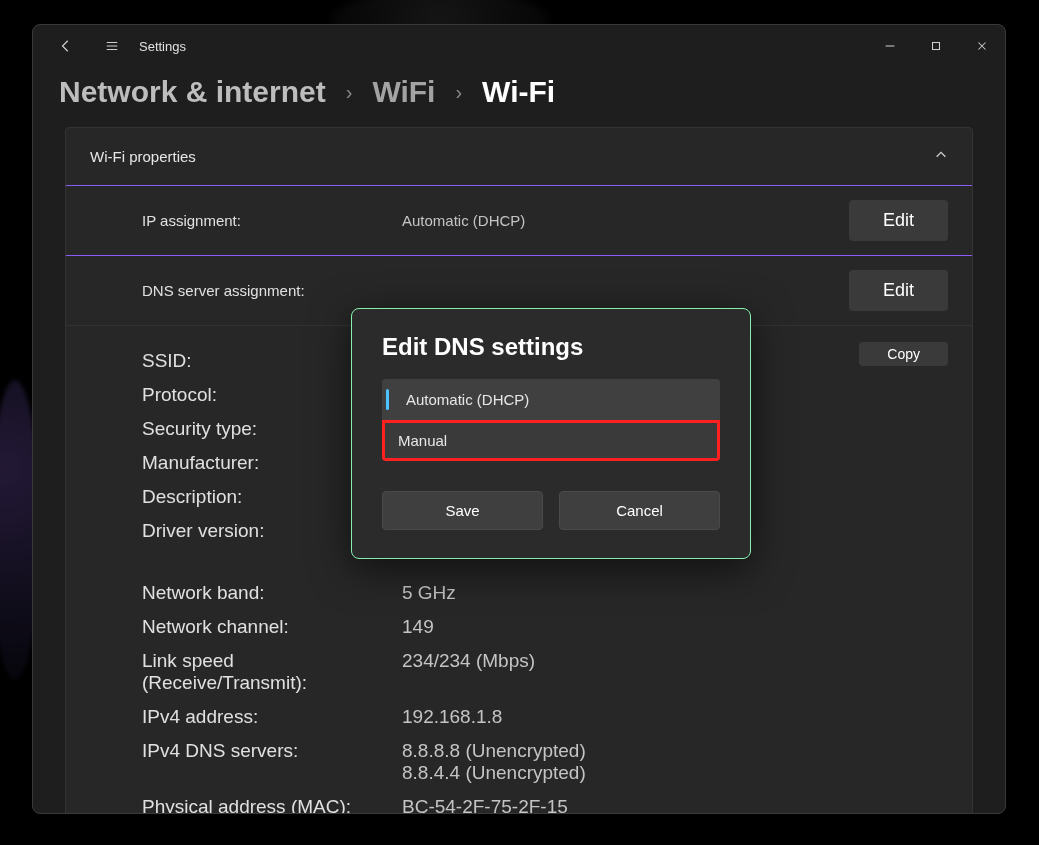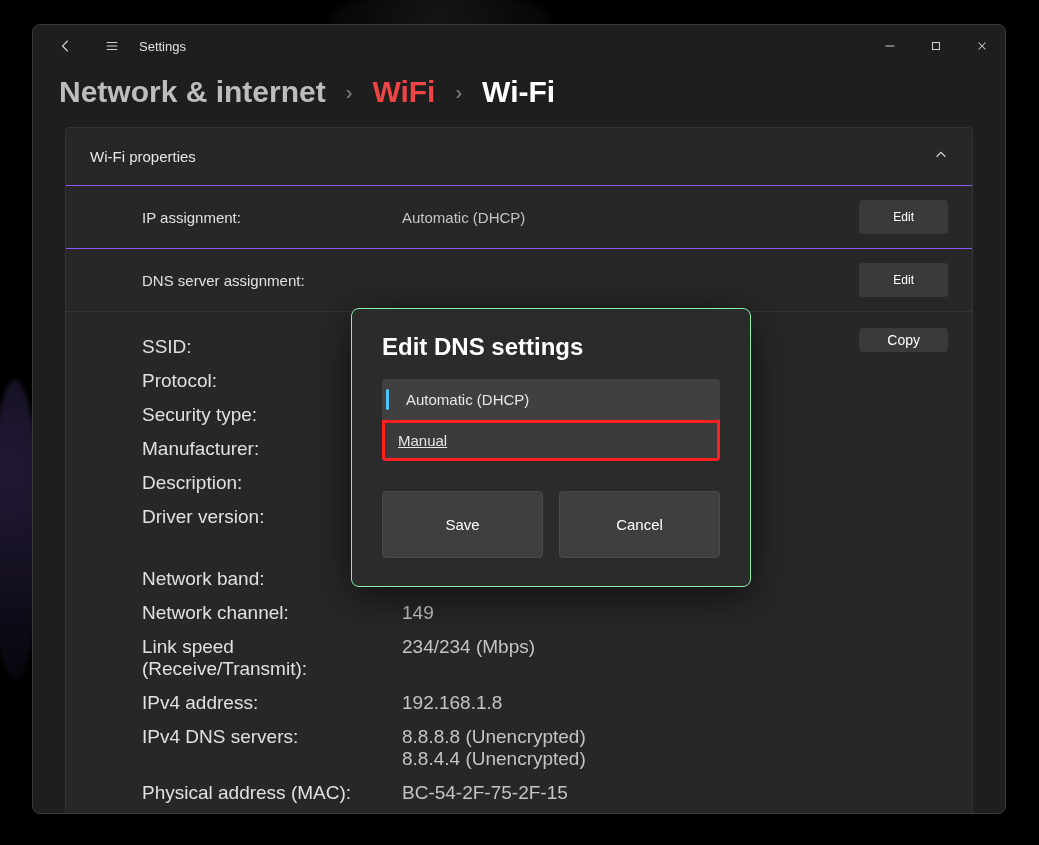--- a/index.html
+++ b/index.html
@@ -39,21 +39,21 @@
   .tb-right .tb-btn { width:46px; }
   .tb-right svg { stroke:#cfcfcf; fill:none; }
 
   
   .breadcrumb {
     display:flex; align-items:center; gap:20px;
     padding: 8px 26px 18px 26px;
     font-size:30px; font-weight:600; color:#ffffff;
   }
   .breadcrumb .bc-net { color:#bdbdbd; font-weight:600;}
-  .breadcrumb .bc-wifi1 { color:#ef4444; font-weight:600;}
+  .breadcrumb .bc-wifi1 { color:#a3a3a3; font-weight:600;}
   .breadcrumb .chev { color:#8a8a8a; font-size:20px; font-weight:400;}
 
   
   .panel {
     margin: 0 32px;
     background:#272727;
     border-radius:4px;
     border:1px solid #333;
   }
   .panel-head {
@@ -65,21 +65,21 @@
 
   .row {
     display:flex; align-items:center;
     padding:14px 24px 14px 76px;
     border-top:1px solid #8b5cf6;
     font-size:15px;
   }
   .row .label { width:260px; color:#e0e0e0;}
   .row .value { flex:1; color:#c4c4c4;}
   .row .btn {
-    background:#3a3a3a; border:none; color:#fff; font-size:12px;
+    background:#3a3a3a; border:none; color:#fff; font-size:18px;
     padding:10px 34px; border-radius:4px;
   }
 
   .info-block {
     border-top:1px solid #333;
     padding: 18px 24px 10px 76px;
   }
   .info-line { display:flex; font-size:19px; padding:6px 0;}
   .info-line .label { width:260px; color:#e0e0e0;}
   .info-line .value { flex:1; color:#c4c4c4;}
@@ -111,25 +111,25 @@
   .opt.selected {
     background:#404040;
     position:relative;
   }
   .opt.selected::before {
     content:""; position:absolute; left:4px; top:10px; bottom:10px;
     width:3px; background:#4cc2ff; border-radius:2px;
   }
   .opt.selected span { margin-left:8px;}
   .opt.highlight {
-    outline:3px solid #ff2020; outline-offset:-3px;text-decoration:underline;
+    outline:3px solid #ff2020; outline-offset:-3px;
   }
   .dialog-btns { display:flex; gap:16px;}
   .dialog-btns button {
-    flex:1; padding:24px 0; font-size:15px;
+    flex:1; padding:10px 0; font-size:15px;
     background:#3f3f3f; border:1px solid #4a4a4a; color:#fff; border-radius:4px;
   }
 
   svg.icon { width:14px; height:14px; }
 
   .bg-art {
     position:absolute; left:-10px; top:380px; width:50px; height:300px;
     background: radial-gradient(circle at 30% 30%, #3a2a5a, #0a0a14);
     filter: blur(2px);
     border-radius:50%;

